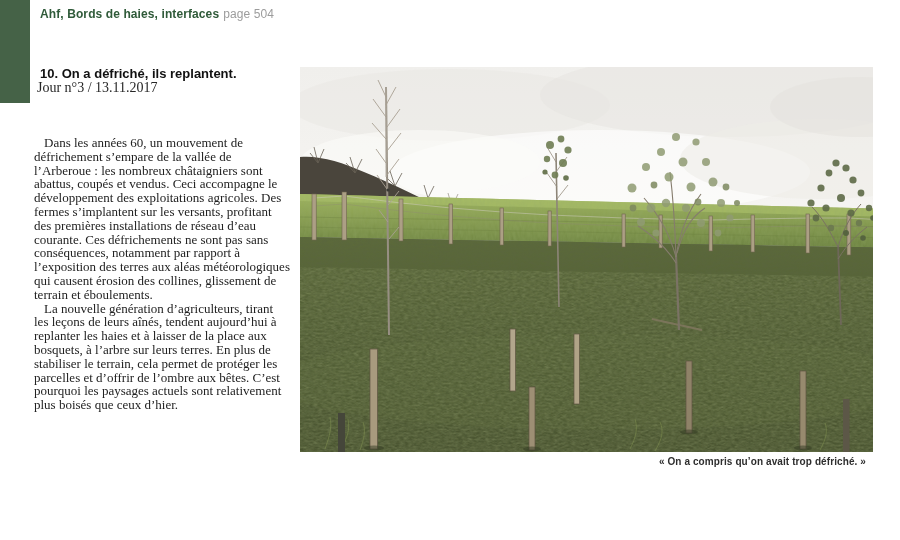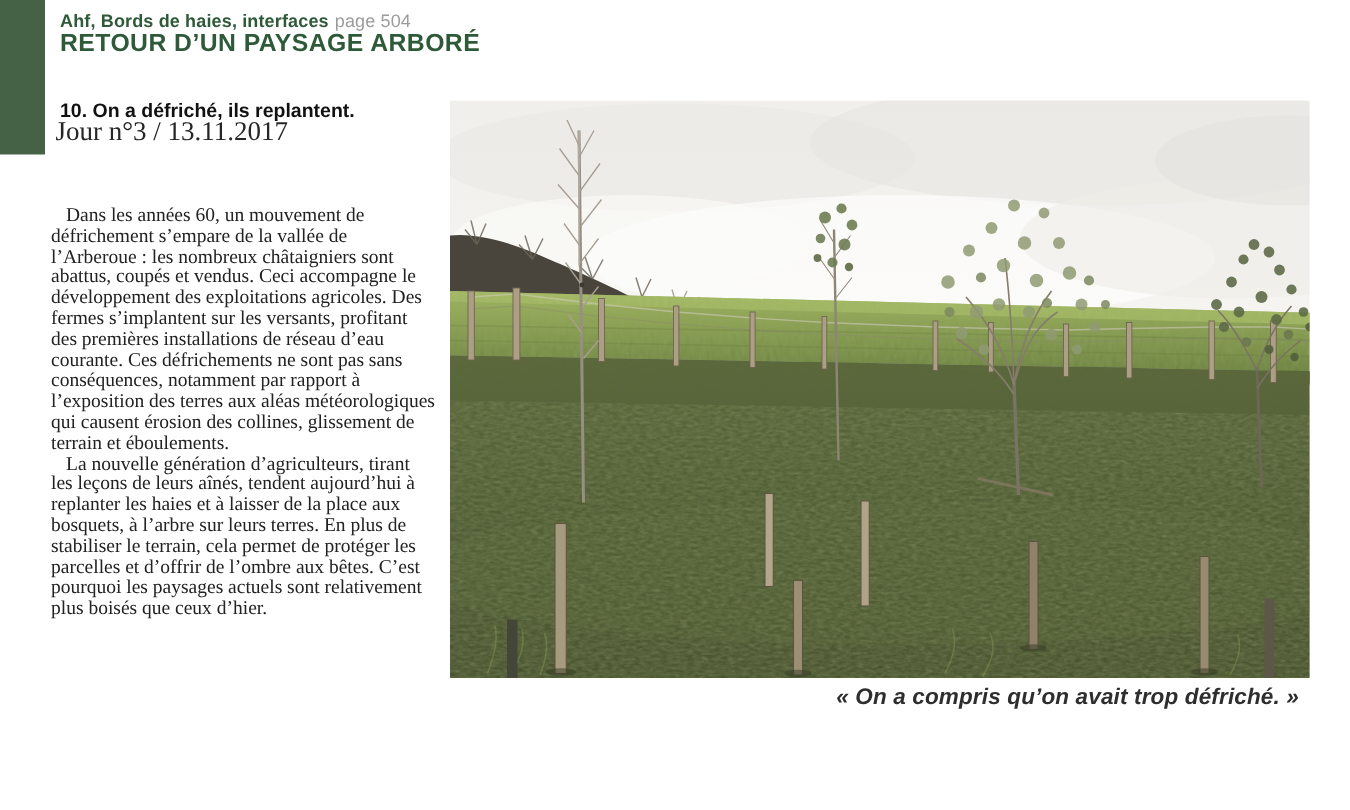--- a/index.html
+++ b/index.html
@@ -5,43 +5,42 @@
   html,body{margin:0;padding:0;background:#fff;}
   .page{position:relative;width:873px;height:540px;background:#ffffff;overflow:hidden;
         font-family:"Liberation Sans",sans-serif;color:#1c1c1c;}
   .accent-block{position:absolute;left:0;top:0;width:30px;height:103px;background:#456247;}
   .kicker{position:absolute;left:40px;top:7px;font-size:12px;font-weight:bold;color:#2f5a39;letter-spacing:.1px;white-space:nowrap;}
   .kicker .page-label{font-weight:normal;color:#9c9c9c;margin-left:4px;}
   .main-title{position:absolute;left:40px;top:20px;margin:0;font-size:16.5px;font-weight:bold;
               color:#2f5a39;letter-spacing:.3px;white-space:nowrap;}
   .article-heading{position:absolute;left:40px;top:66px;margin:0;font-size:13px;font-weight:bold;color:#111;}
   .article-meta{position:absolute;left:37px;top:81px;font-family:"Liberation Serif",serif;
-                font-size:18px;line-height:13.4px;color:#262626;}
+                font-size:14px;line-height:13.4px;color:#262626;}
   .article-body{position:absolute;left:34px;top:136px;width:256px;font-family:"Liberation Serif",serif;
                 font-size:13px;line-height:13.8px;color:#222;}
   .article-body p{margin:0;text-indent:10px;}
   .photo-figure{position:absolute;left:300px;top:67px;width:595px;height:385px;margin:0;}
   .photo-figure svg{display:block;}
   .captions{position:absolute;right:7px;top:456px;text-align:right;}
-  .caption-quote{font-size:15px;font-weight:bold;font-style:italic;color:#2e2e2e;letter-spacing:.1px;}
+  .caption-quote{font-size:10px;font-weight:bold;color:#2e2e2e;letter-spacing:.1px;}
   .caption-credit{margin-top:8px;margin-right:14px;font-size:10.5px;font-style:italic;
                   color:#4f4f4f;line-height:13px;}
 </style>
 </head>
 <body>
 
 <div class="page">
 
   <div class="accent-block"></div>
 
   <div class="kicker">
     <span>Ahf, Bords de haies, interfaces</span><span class="page-label">page 504</span>
   </div>
 
-  <h1 class="main-title">RETOUR D’UN PAYSAGE ARBORÉ</h1>
 
   <h2 class="article-heading">10. On a défriché, ils replantent.</h2>
 
   <div class="article-meta">
     <div>Jour n°3 / 13.11.2017</div>
   </div>
 
   <div class="article-body">
     <p>Dans les années 60, un mouvement de défrichement s’empare de la vallée de l’Arberoue : les nombreux châtaigniers sont abattus, coupés et vendus. Ceci accompagne le développement des exploitations agricoles. Des fermes s’implantent sur les versants, profitant des premières installations de réseau d’eau courante. Ces défrichements ne sont pas sans conséquences, notamment par rapport à l’exposition des terres aux aléas météorologiques qui causent érosion des collines, glissement de terrain et éboulements.</p>
     <p>La nouvelle génération d’agriculteurs, tirant les leçons de leurs aînés, tendent aujourd’hui à replanter les haies et à laisser de la place aux bosquets, à l’arbre sur leurs terres. En plus de stabiliser le terrain, cela permet de protéger les parcelles et d’offrir de l’ombre aux bêtes. C’est pourquoi les paysages actuels sont relativement plus boisés que ceux d’hier.</p>

